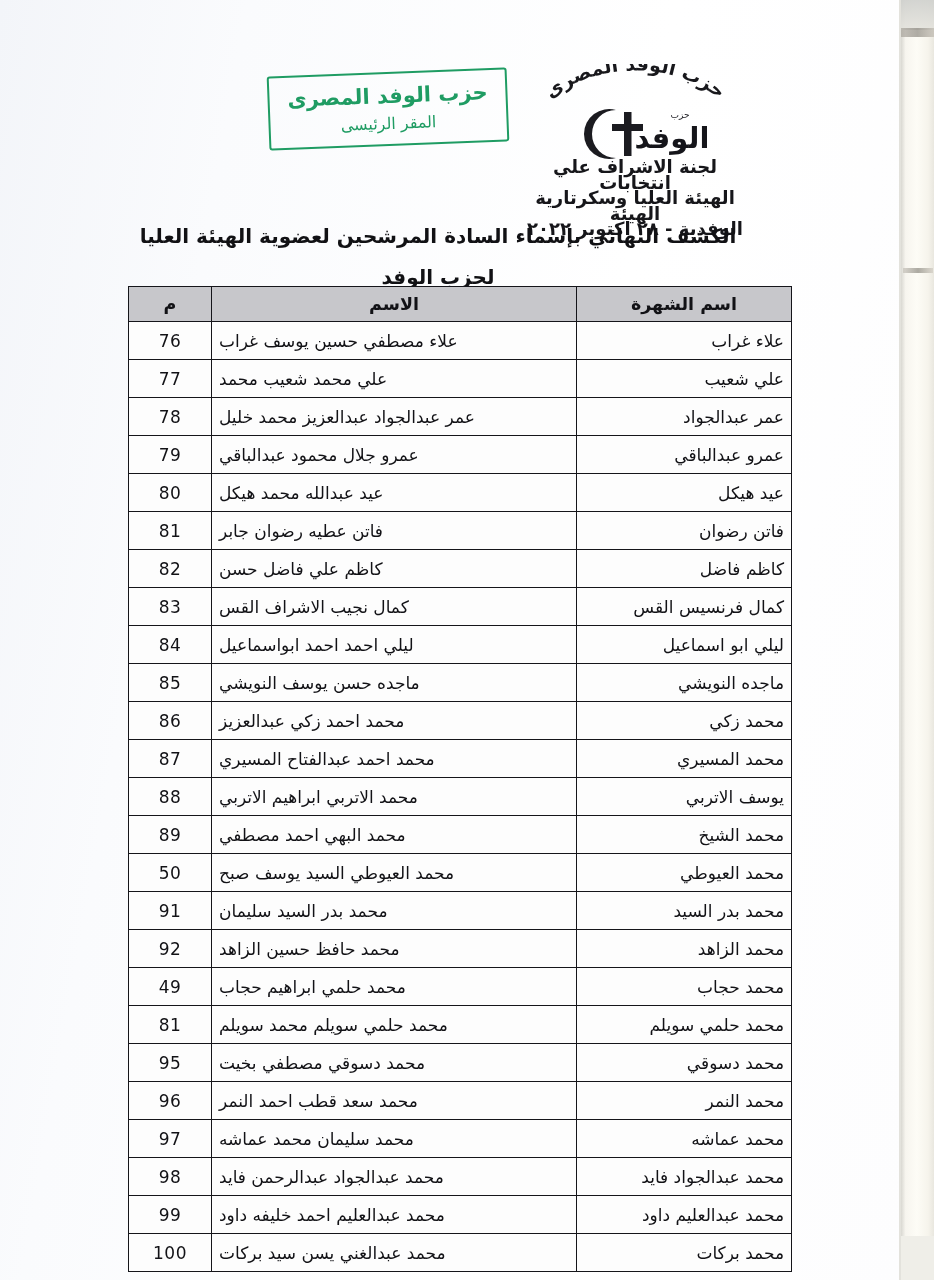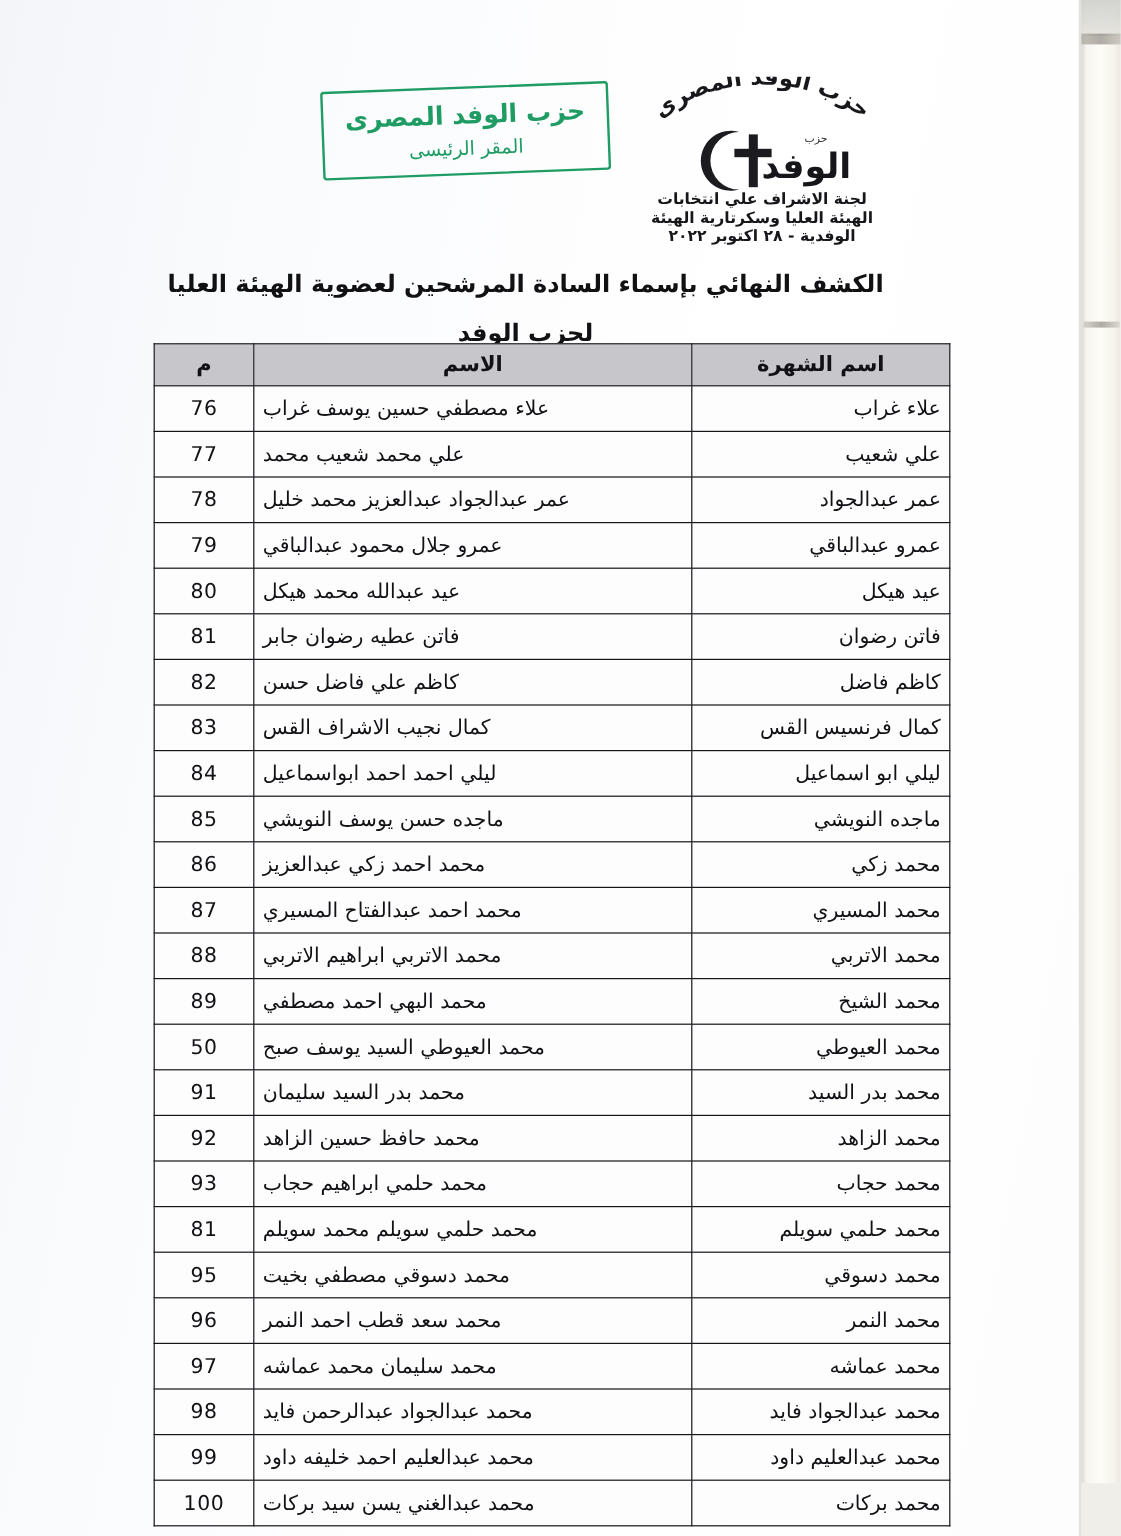--- a/index.html
+++ b/index.html
@@ -117,21 +117,21 @@
     position: absolute;
     left: 0; top: 42px;
     width: 230px;
     height: 60px;
   }
   #logo-caption {
     position: absolute;
     left: 0; top: 97px;
     width: 230px;
     color: #16161a;
-    font-size: 13px;
+    font-size: 18px;
     font-weight: bold;
     line-height: 15.5px;
     font-family: "DejaVu Sans", sans-serif;
   }
 
   
   #doc-title {
     position: absolute;
     left: 128px; top: 216px;
     width: 620px;
@@ -310,21 +310,21 @@
           <td class="col-fame">محمد زكي</td>
           <td class="col-name">محمد احمد زكي عبدالعزيز</td>
           <td class="col-num">86</td>
         </tr>
         <tr>
           <td class="col-fame">محمد المسيري</td>
           <td class="col-name">محمد احمد عبدالفتاح المسيري</td>
           <td class="col-num">87</td>
         </tr>
         <tr>
-          <td class="col-fame">محمد الاتربي</td>
+          <td class="col-fame">يوسف الاتربي</td>
           <td class="col-name">محمد الاتربي ابراهيم الاتربي</td>
           <td class="col-num">88</td>
         </tr>
         <tr>
           <td class="col-fame">محمد الشيخ</td>
           <td class="col-name">محمد البهي احمد مصطفي</td>
           <td class="col-num">89</td>
         </tr>
         <tr>
           <td class="col-fame">محمد العيوطي</td>
@@ -337,21 +337,21 @@
           <td class="col-num">91</td>
         </tr>
         <tr>
           <td class="col-fame">محمد الزاهد</td>
           <td class="col-name">محمد حافظ حسين الزاهد</td>
           <td class="col-num">92</td>
         </tr>
         <tr>
           <td class="col-fame">محمد حجاب</td>
           <td class="col-name">محمد حلمي ابراهيم حجاب</td>
-          <td class="col-num">93</td>
+          <td class="col-num">49</td>
         </tr>
         <tr>
           <td class="col-fame">محمد حلمي سويلم</td>
           <td class="col-name">محمد حلمي سويلم محمد سويلم</td>
           <td class="col-num">81</td>
         </tr>
         <tr>
           <td class="col-fame">محمد دسوقي</td>
           <td class="col-name">محمد دسوقي مصطفي بخيت</td>
           <td class="col-num">95</td>

